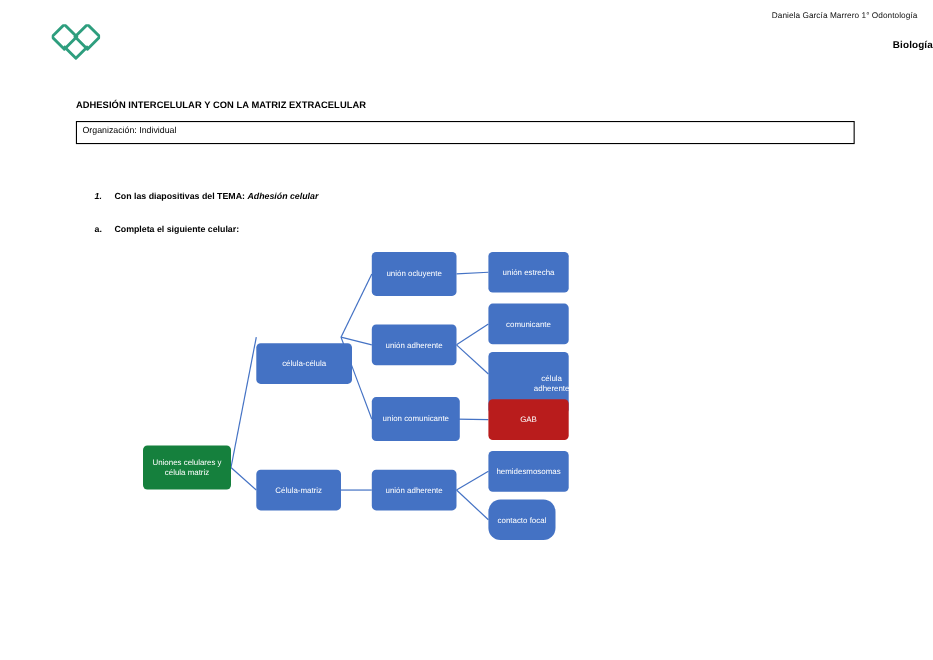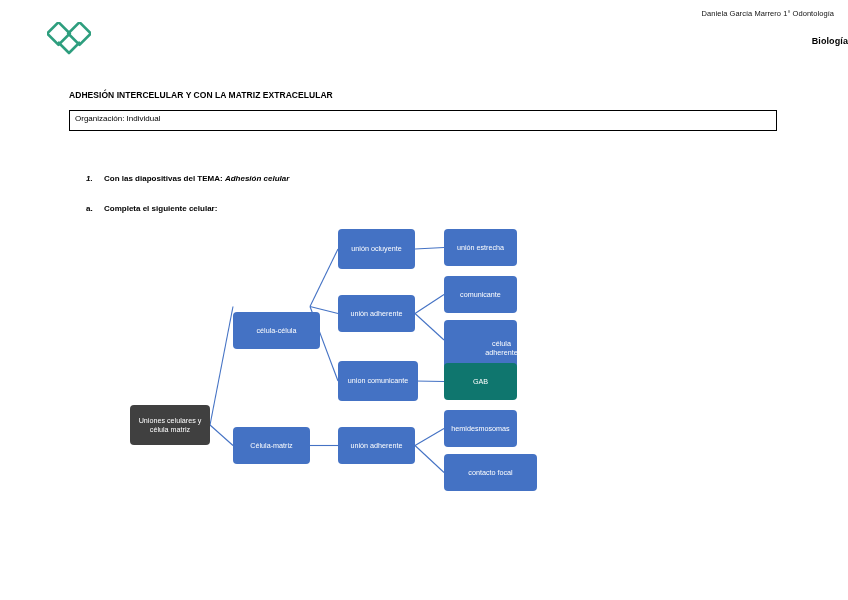--- a/index.html
+++ b/index.html
@@ -181,29 +181,29 @@
         <line x1="202" y1="81.5" x2="230" y2="156" stroke="#4472C4" stroke-width="1.1"></line>
         <line x1="202" y1="220.5" x2="230" y2="220.5" stroke="#4472C4" stroke-width="1.1"></line>
         <line x1="307" y1="24" x2="336" y2="22.5" stroke="#4472C4" stroke-width="1.1"></line>
         <line x1="307" y1="88.5" x2="336" y2="69.5" stroke="#4472C4" stroke-width="1.1"></line>
         <line x1="307" y1="88.5" x2="336" y2="115" stroke="#4472C4" stroke-width="1.1"></line>
         <line x1="307" y1="156" x2="336" y2="156.5" stroke="#4472C4" stroke-width="1.1"></line>
         <line x1="307" y1="220.5" x2="336" y2="203.5" stroke="#4472C4" stroke-width="1.1"></line>
         <line x1="307" y1="220.5" x2="336" y2="247.5" stroke="#4472C4" stroke-width="1.1"></line>
       </svg>
     <div id="diagram-nodes">
-        <div class="node" style="left: 22px; top: 180px; width: 80px; height: 40px; background: #404040; color: rgb(255, 255, 255);">Uniones celulares y célula matriz</div>
+        <div class="node" style="left: 22px; top: 180px; width: 80px; height: 40px; background: #15803d; color: rgb(255, 255, 255);">Uniones celulares y célula matriz</div>
         <div class="node" style="left: 125px; top: 63px; width: 87px; height: 37px; background: rgb(68, 114, 196); color: rgb(255, 255, 255); margin-top: 24px;">célula-célula</div>
         <div class="node" style="left: 125px; top: 202px; width: 77px; height: 37px; background: rgb(68, 114, 196); color: rgb(255, 255, 255);">Célula-matriz</div>
         <div class="node" style="left: 230px; top: 4px; width: 77px; height: 40px; background: rgb(68, 114, 196); color: rgb(255, 255, 255);">unión ocluyente</div>
         <div class="node" style="left: 230px; top: 70px; width: 77px; height: 37px; background: rgb(68, 114, 196); color: rgb(255, 255, 255);">unión adherente</div>
         <div class="node" style="left: 230px; top: 136px; width: 80px; height: 40px; background: rgb(68, 114, 196); color: rgb(255, 255, 255);">union comunicante</div>
         <div class="node" style="left: 230px; top: 202px; width: 77px; height: 37px; background: rgb(68, 114, 196); color: rgb(255, 255, 255);">unión adherente</div>
         <div class="node" style="left: 336px; top: 4px; width: 73px; height: 37px; background: rgb(68, 114, 196); color: rgb(255, 255, 255);">unión estrecha</div>
         <div class="node" style="left: 336px; top: 51px; width: 73px; height: 37px; background: rgb(68, 114, 196); color: rgb(255, 255, 255);">comunicante</div>
         <div class="node" style="left: 336px; top: 95px; width: 73px; height: 56px; background: rgb(68, 114, 196); color: rgb(255, 255, 255); padding-left: 44px;">célula adherente</div>
-        <div class="node" style="left: 336px; top: 138px; width: 73px; height: 37px; background: #0f766e; color: rgb(255, 255, 255);">GAB</div>
+        <div class="node" style="left: 336px; top: 138px; width: 73px; height: 37px; background: #b91c1c; color: rgb(255, 255, 255);">GAB</div>
         <div class="node" style="left: 336px; top: 185px; width: 73px; height: 37px; background: rgb(68, 114, 196); color: rgb(255, 255, 255);">hemidesmosomas</div>
-        <div class="node" style="left: 336px; top: 229px; width: 93px; height: 37px; background: rgb(68, 114, 196); color: rgb(255, 255, 255);">contacto focal</div>
+        <div class="node" style="left: 336px; top: 229px; width: 61px; height: 37px; background: rgb(68, 114, 196); color: rgb(255, 255, 255); border-radius: 11px;">contacto focal</div>
       </div>
   </div>
 
 </div>
 
 </body></html>

